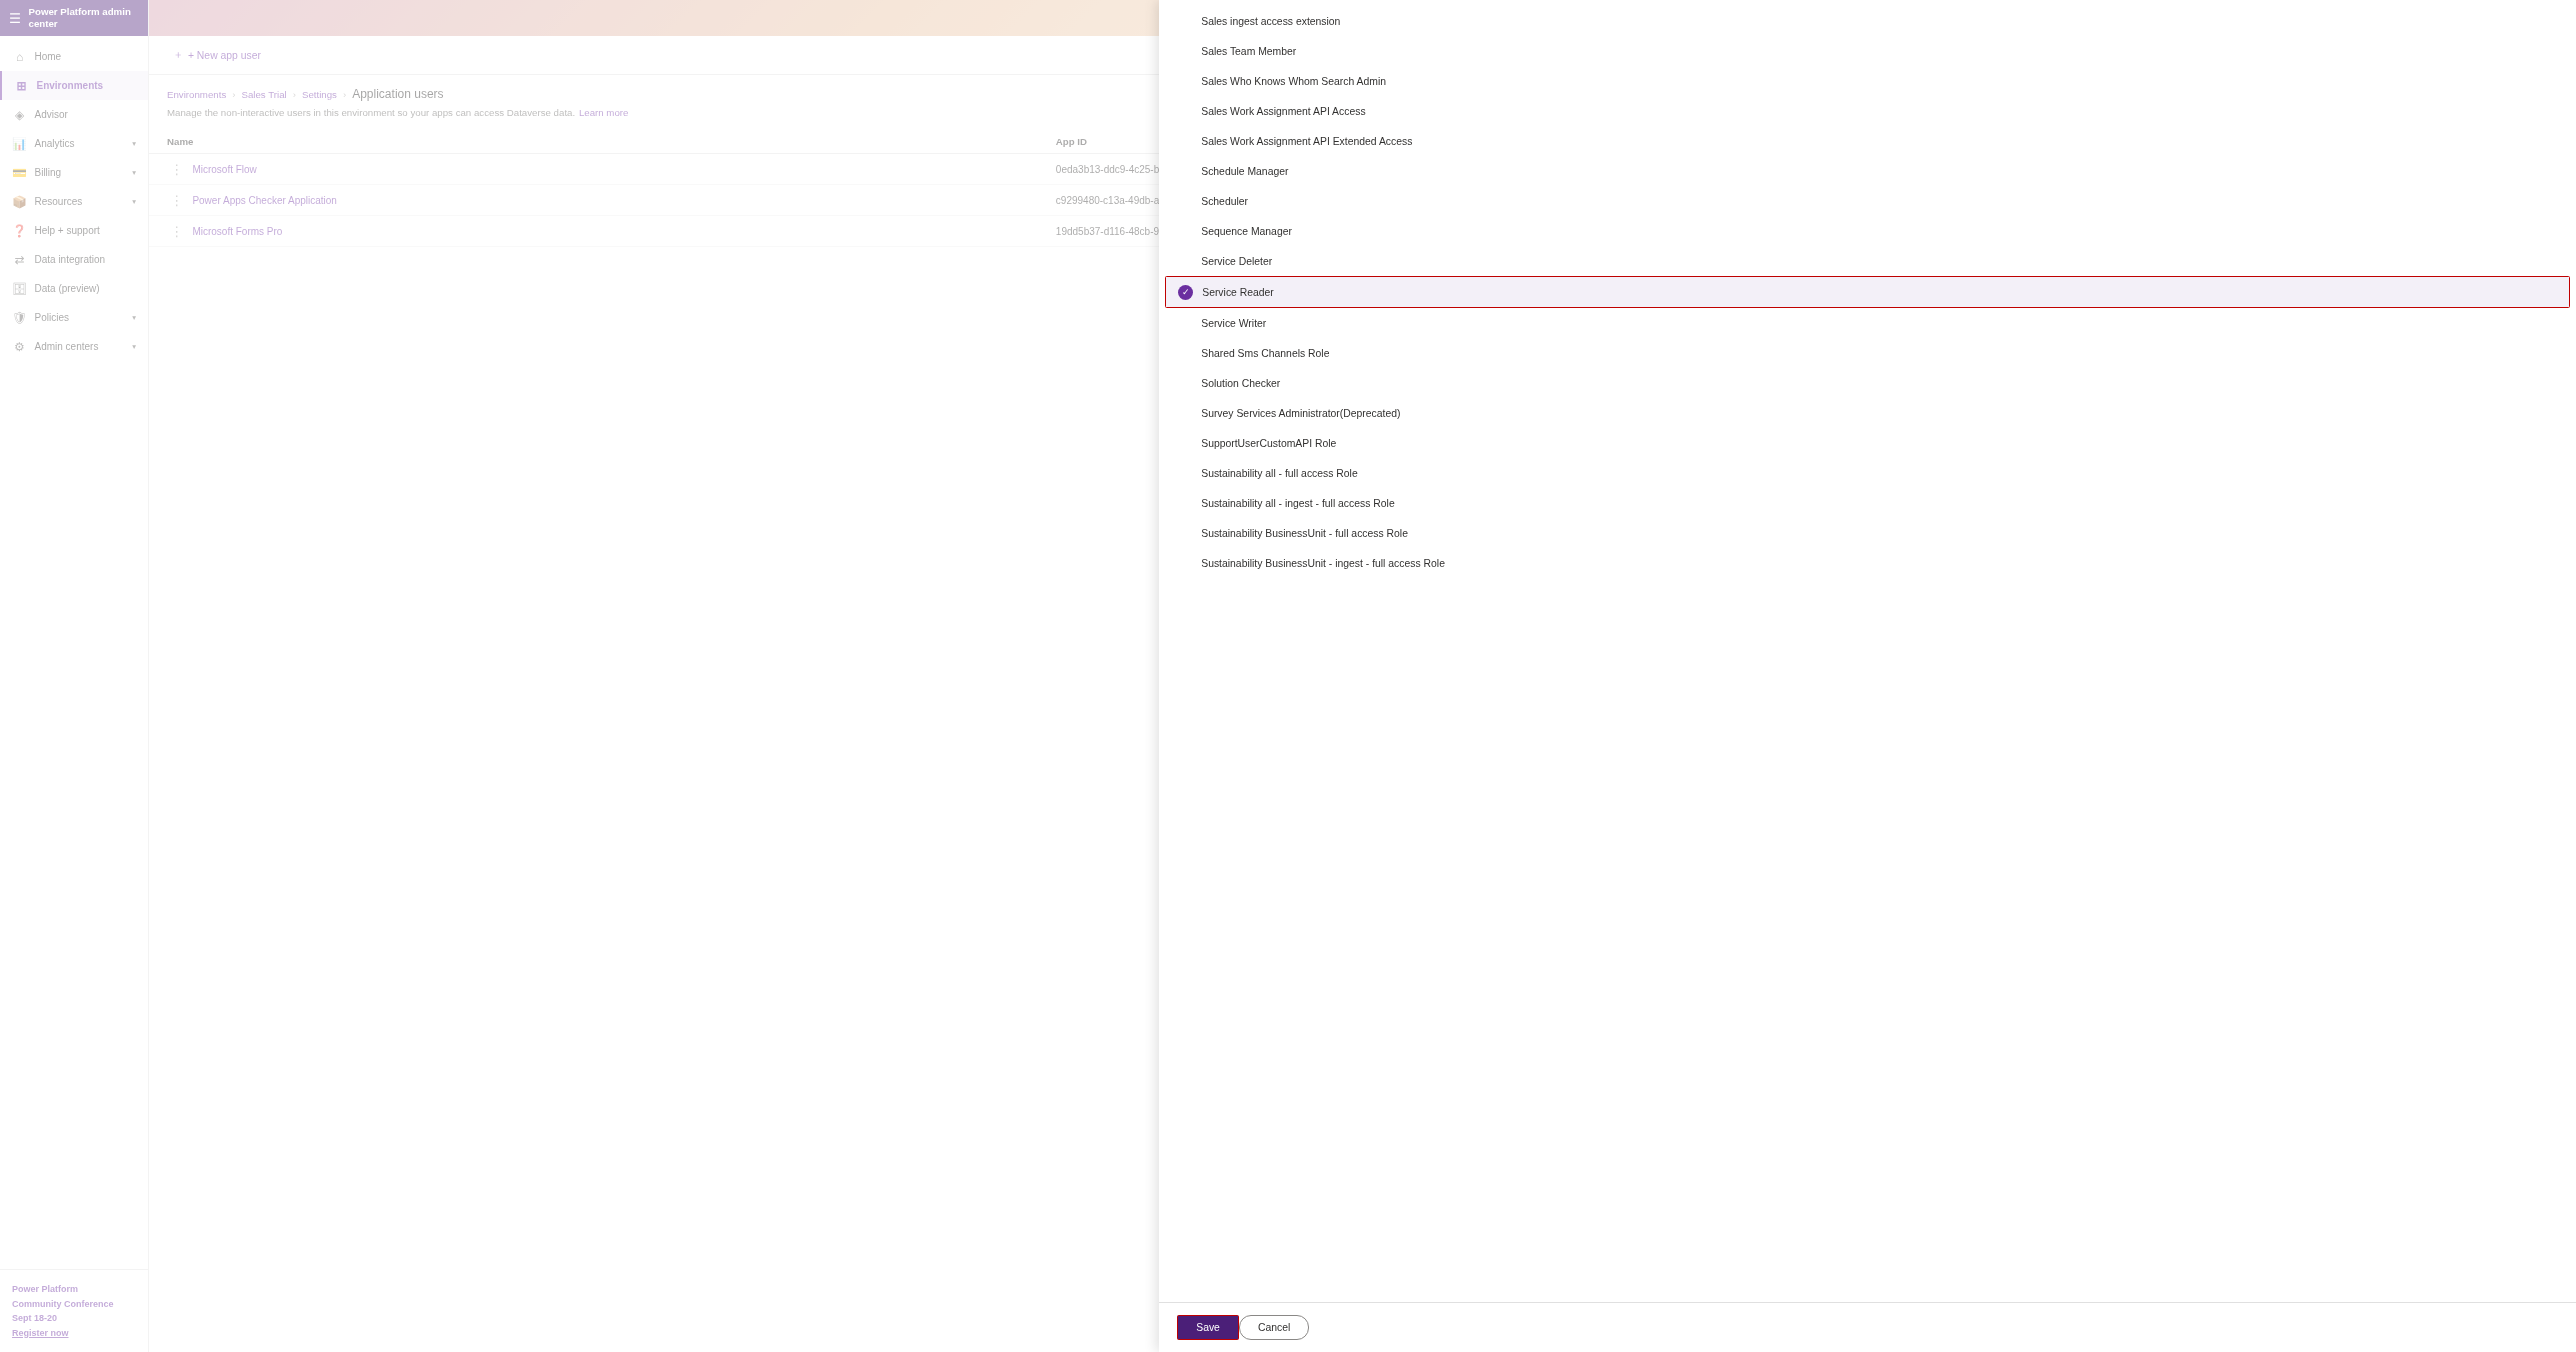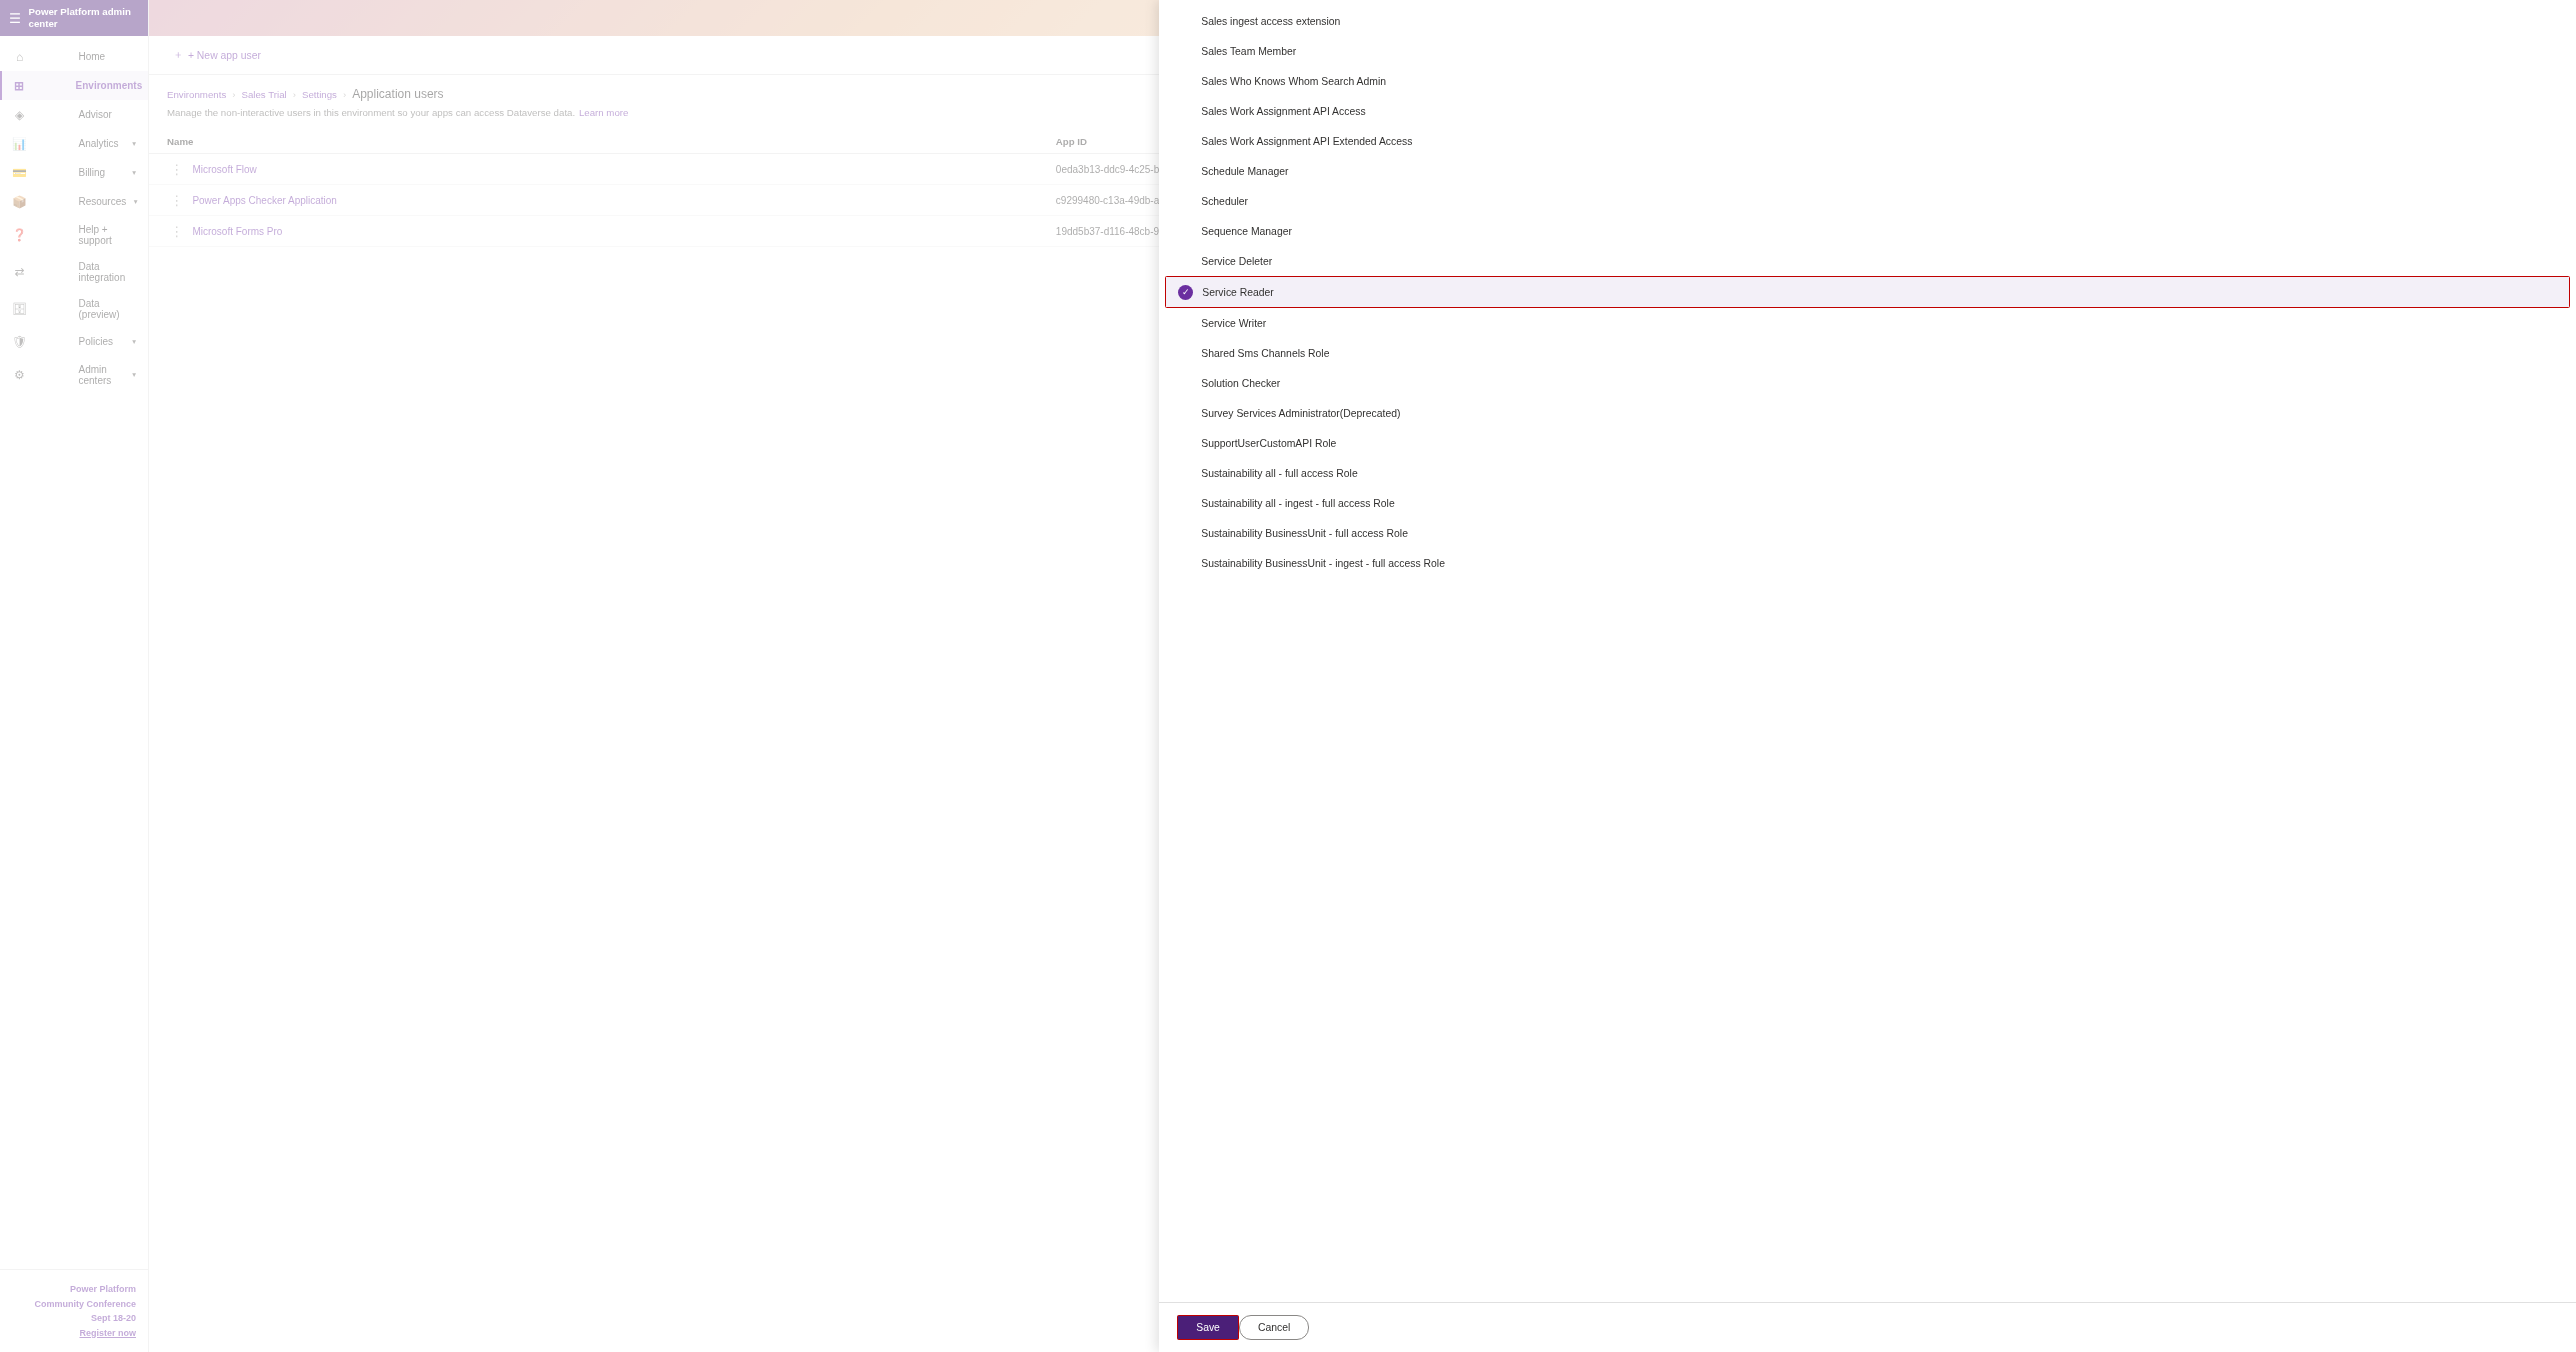--- a/index.html
+++ b/index.html
@@ -45,25 +45,25 @@
       position: relative;
     }
     .sidebar-item.active {
       border-left: 2.2px solid #6b2fa0;
       background: #f3f0f8;
       color: #6b2fa0;
       font-weight: 600;
     }
     .sidebar-item.active .sidebar-icon { color: #6b2fa0; }
     .sidebar-icon { font-size: 12px; width: 15px; text-align: center; color: #605e5c; }
-    .sidebar-label { flex: 1; margin-left: 44px; }
+    .sidebar-label { flex: 1; }
     .sidebar-chevron { font-size: 7.5px; color: #605e5c; }
     .sidebar-bottom {
       padding: 12px;
-      text-align: right;
+      text-align: left;
       font-size: 9px;
       color: #6b2fa0;
       font-weight: 600;
       border-top: 0.7px solid #e0e0e0;
       line-height: 1.6;
     }
     .sidebar-bottom a { color: #6b2fa0; text-decoration: underline; margin-top: 24px; }
 
     
     .main {

